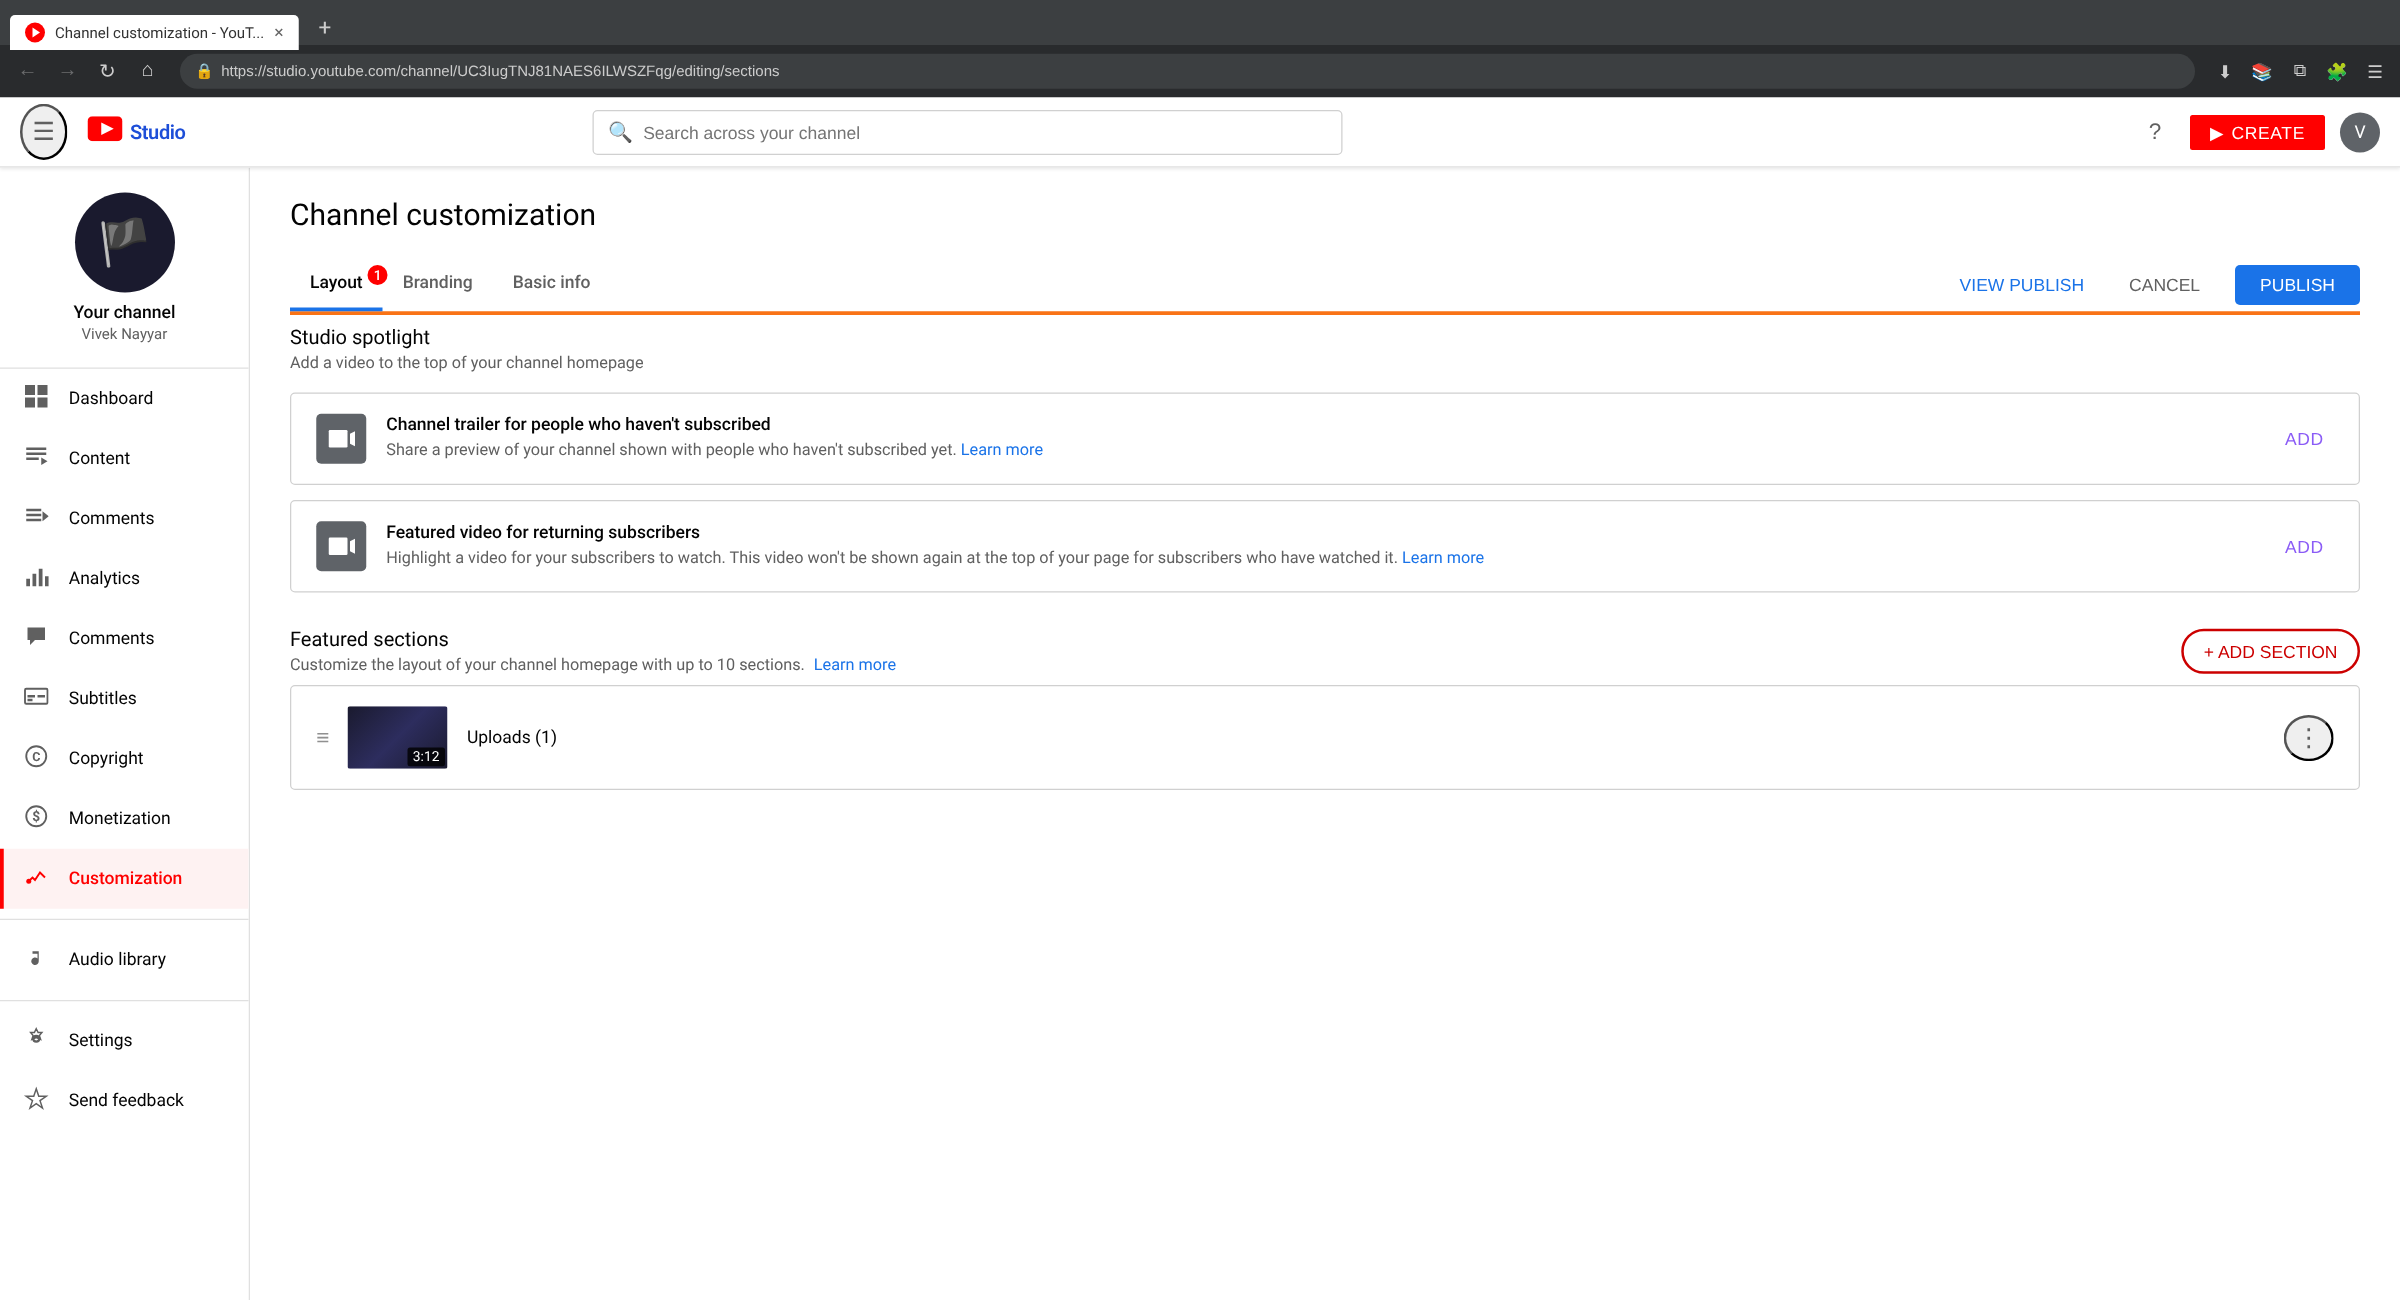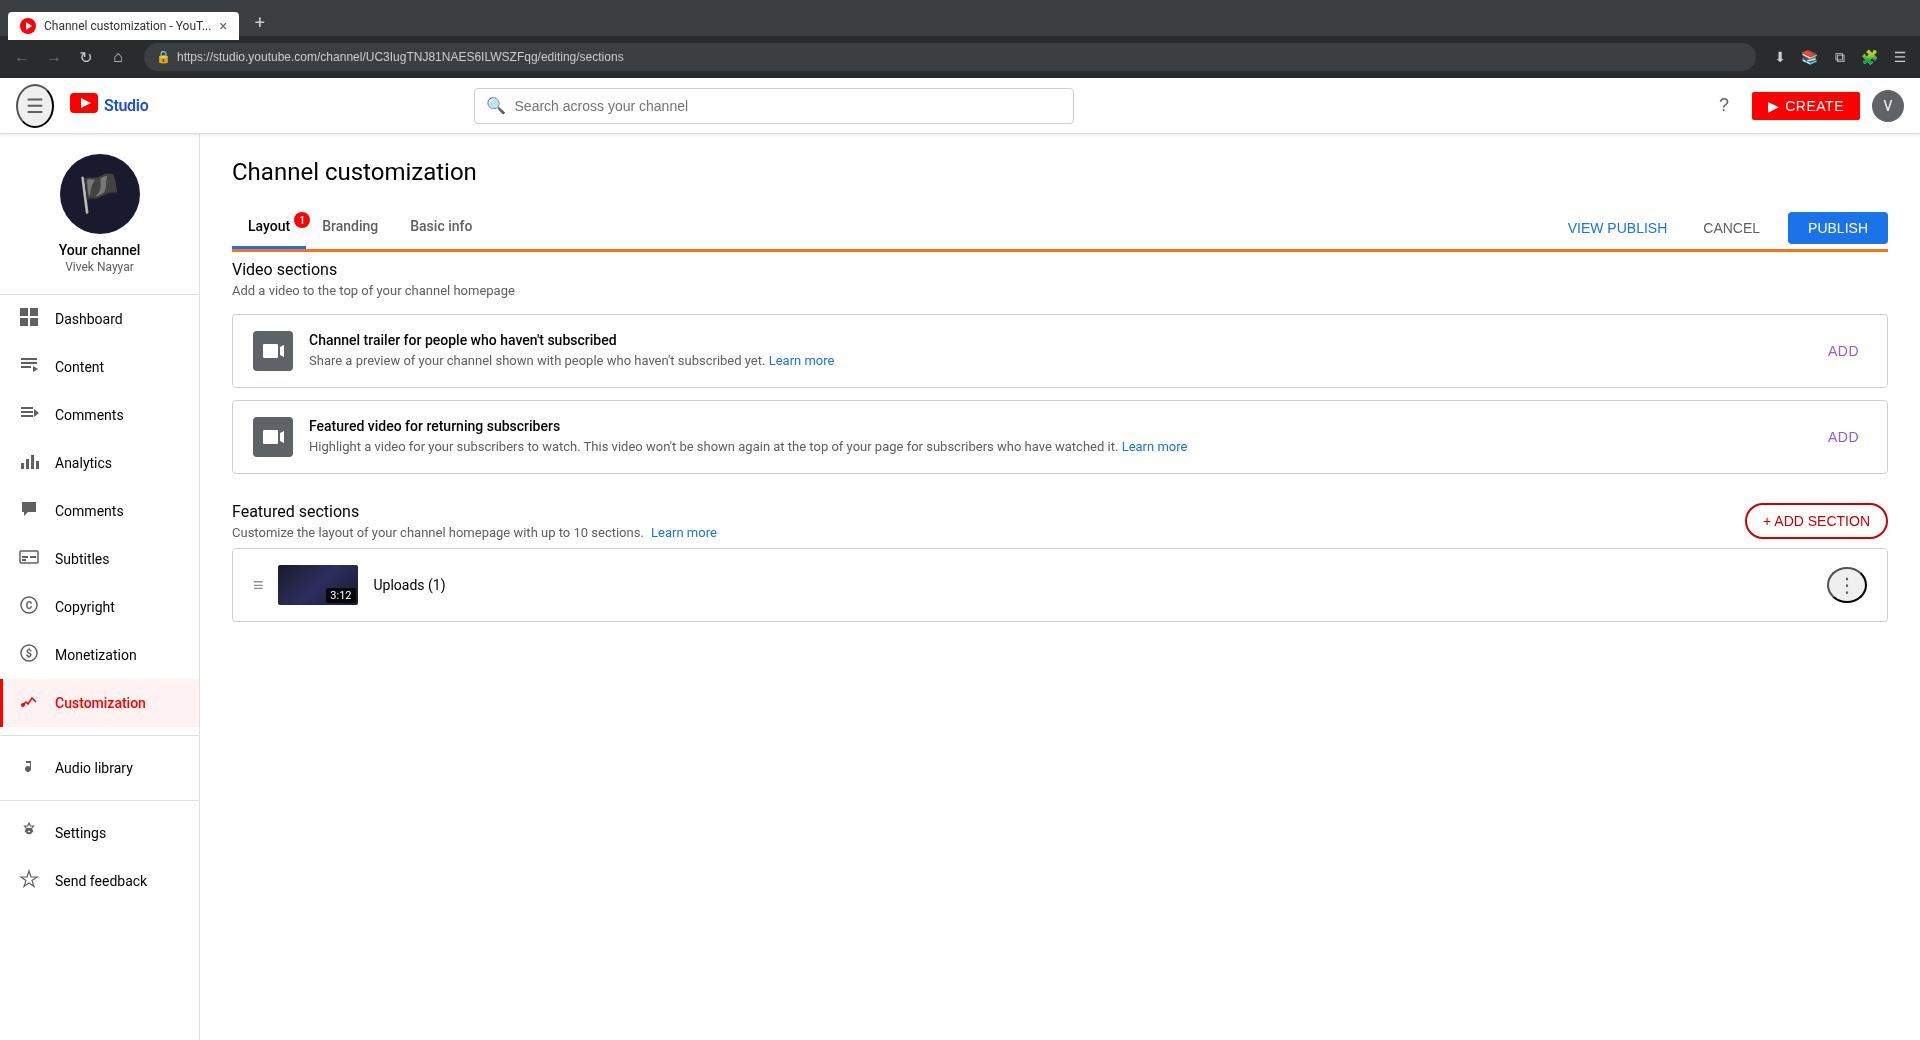--- a/index.html
+++ b/index.html
@@ -356,21 +356,21 @@
       border-radius: 4px;
       padding: 16px 20px;
       display: flex;
       align-items: center;
       gap: 16px;
       background: #fff;
     }
     .drag-handle { color: #909090; font-size: 18px; cursor: grab; letter-spacing: -2px; }
     .uploads-thumbnail {
       width: 80px;
-      height: 40px;
+      height: 50px;
       background: #1a1a2e;
       border-radius: 2px;
       position: relative;
       overflow: hidden;
       display: flex;
       align-items: center;
       justify-content: center;
     }
     .uploads-thumbnail-img {
       width: 100%;
@@ -603,21 +603,21 @@
           <span>Basic info</span>
         </div>
         <div class="tabs-actions">
           <button class="view-channel-btn">VIEW PUBLISH</button>
           <button class="cancel-btn">CANCEL</button>
           <button class="publish-btn">PUBLISH</button>
         </div>
       </div>
 
       <div class="section-header">
-        <div class="section-title">Video sections</div>
+        <div class="section-title">Studio spotlight</div>
         <div class="section-subtitle">Add a video to the top of your channel homepage</div>
       </div>
 
       <div class="spotlight-card">
         <div class="card-icon">
           <svg width="24" height="24" viewBox="0 0 24 24" fill="white">
               <rect x="2" y="5" width="15" height="14" rx="1"></rect>
               <polygon points="19,8 23,6 23,18 19,16"></polygon>
             </svg>
         </div>

